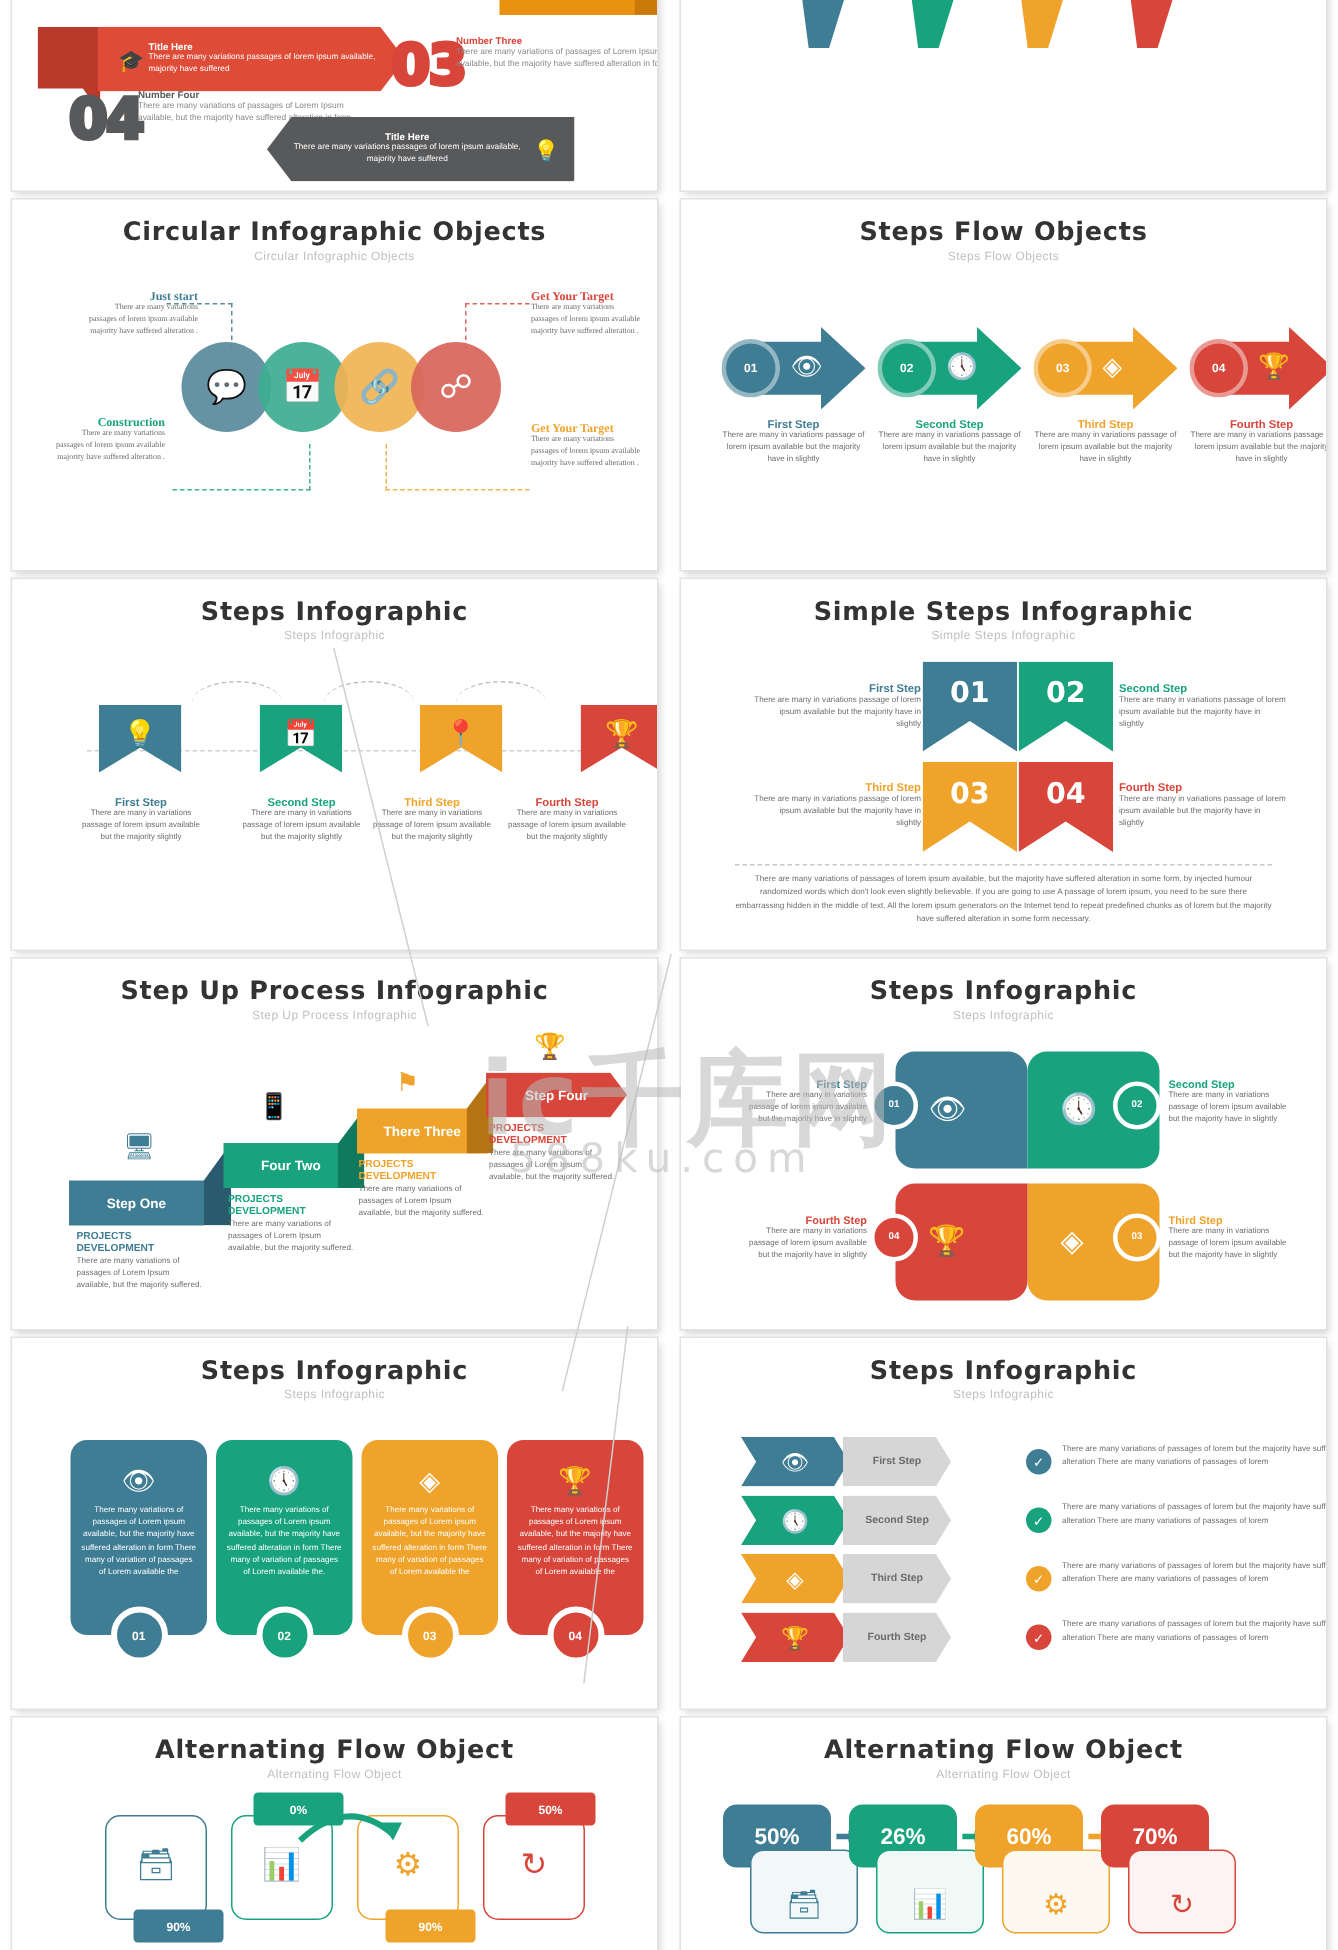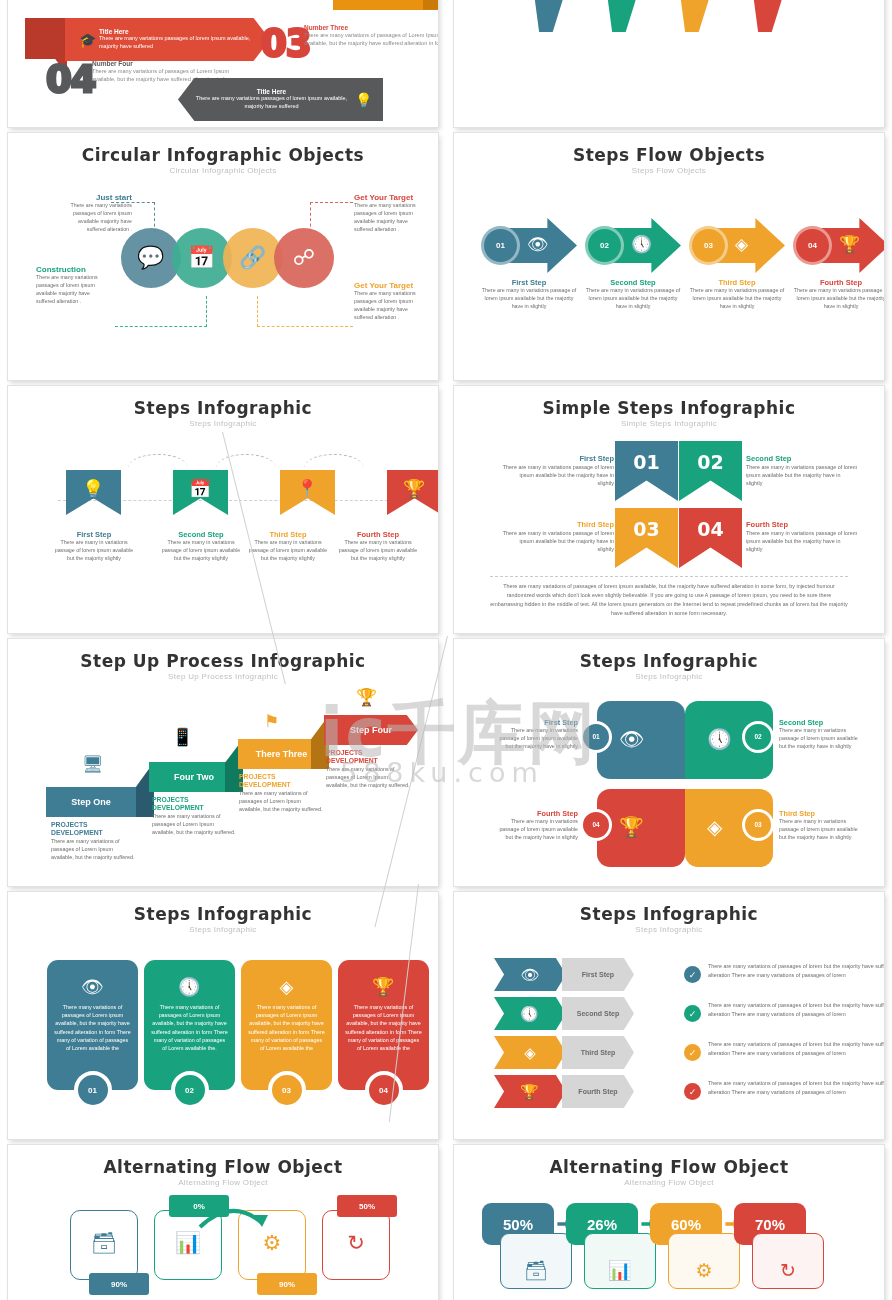--- a/index.html
+++ b/index.html
@@ -62,21 +62,21 @@
   .numblk { position:absolute; width:160px; }
   .numblk .nt { font-size:6.5px; font-weight:bold; }
   .numblk .nd { font-size:5.6px; color:#8a8a8a; line-height:1.45; }
 
   
   .circrow { position:absolute; left:113px; top:95px; display:flex; }
   .circ { width:60px; height:60px; border-radius:50%; margin-left:-9px;
           display:flex; align-items:center; justify-content:center;
           color:#fff; font-size:22px; opacity:.93; }
   .circ:first-child{ margin-left:0; }
-  .cblock { position:absolute; width:74px; }
+  .cblock { position:absolute; width:74px;font-family:Liberation Serif, serif; }
   .cblock .ct { font-size:8px; font-weight:bold; }
   .cblock .cd { font-size:5.3px; color:#6d6d6d; line-height:1.5; }
   .dline { position:absolute; border-style:dashed; border-width:0; }
 
   
   .arrowrow { position:absolute; left:27px; top:85px; display:flex; gap:8px; }
   .aw { position:relative; width:96px; height:55px; }
   .aw .shape { position:absolute; inset:0 0 0 18px; clip-path:polygon(0 18%,62% 18%,62% 0,100% 50%,62% 100%,62% 82%,0 82%); }
   .aw .ring { position:absolute; left:0; top:8px; width:39px; height:39px; border-radius:50%;
               display:flex; align-items:center; justify-content:center; color:#fff;
@@ -266,21 +266,21 @@
 
       <div class="dline" style="left:103px;top:69px;width:44px;border-top-width:1px;border-color:#5B8B9E"></div>
       <div class="dline" style="left:146px;top:69px;height:30px;border-left-width:1px;border-color:#5B8B9E"></div>
       <div class="cblock" style="left:50px;top:60px;text-align:right">
         <div class="ct c-blue">Just start</div>
         <div class="cd">There are many variations passages of lorem ipsum available majority have suffered alteration .</div>
       </div>
 
       <div class="dline" style="left:107px;top:193px;width:92px;border-top-width:1px;border-color:#3FAE93"></div>
       <div class="dline" style="left:198px;top:163px;height:31px;border-left-width:1px;border-color:#3FAE93"></div>
-      <div class="cblock" style="left:28px;top:132px;text-align:left">
+      <div class="cblock" style="left:28px;top:144px;text-align:right">
         <div class="ct c-green">Construction</div>
         <div class="cd">There are many variations passages of lorem ipsum available majority have suffered alteration .</div>
       </div>
 
       <div class="dline" style="left:302px;top:69px;width:43px;border-top-width:1px;border-color:#D9675B"></div>
       <div class="dline" style="left:302px;top:69px;height:30px;border-left-width:1px;border-color:#D9675B"></div>
       <div class="cblock" style="left:346px;top:60px">
         <div class="ct c-red">Get Your Target</div>
         <div class="cd">There are many variations passages of lorem ipsum available majority have suffered alteration .</div>
       </div>

